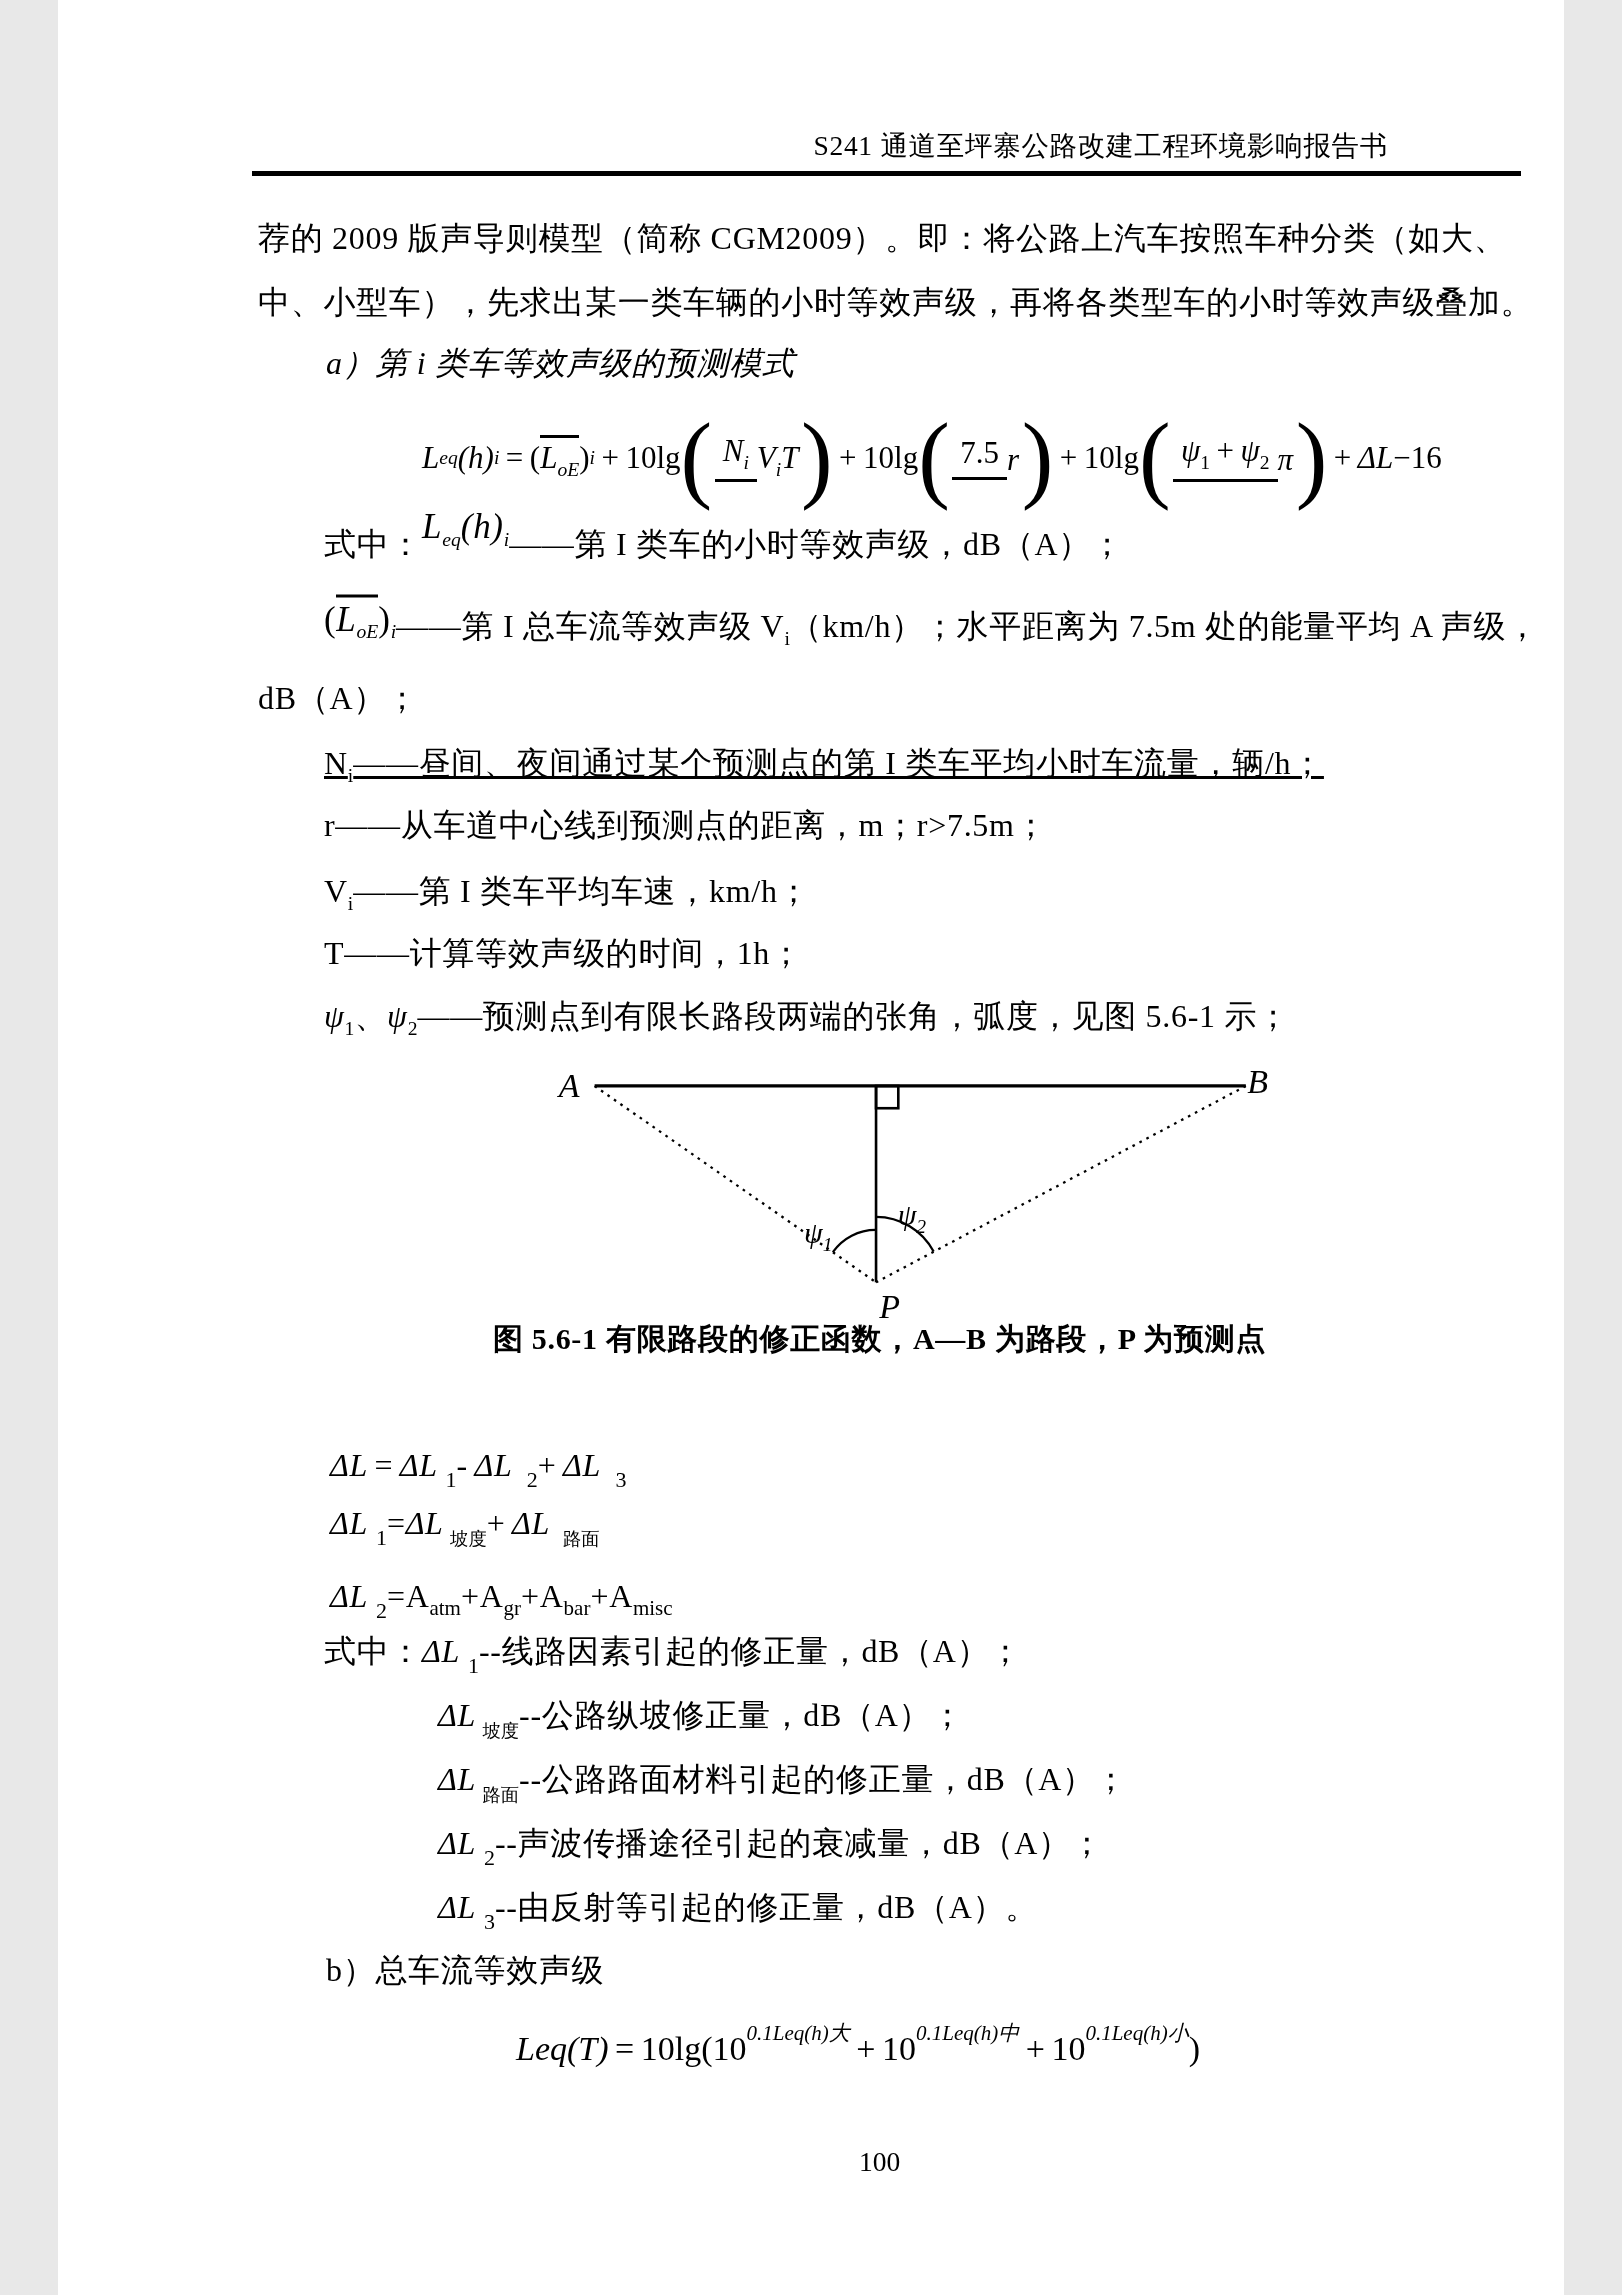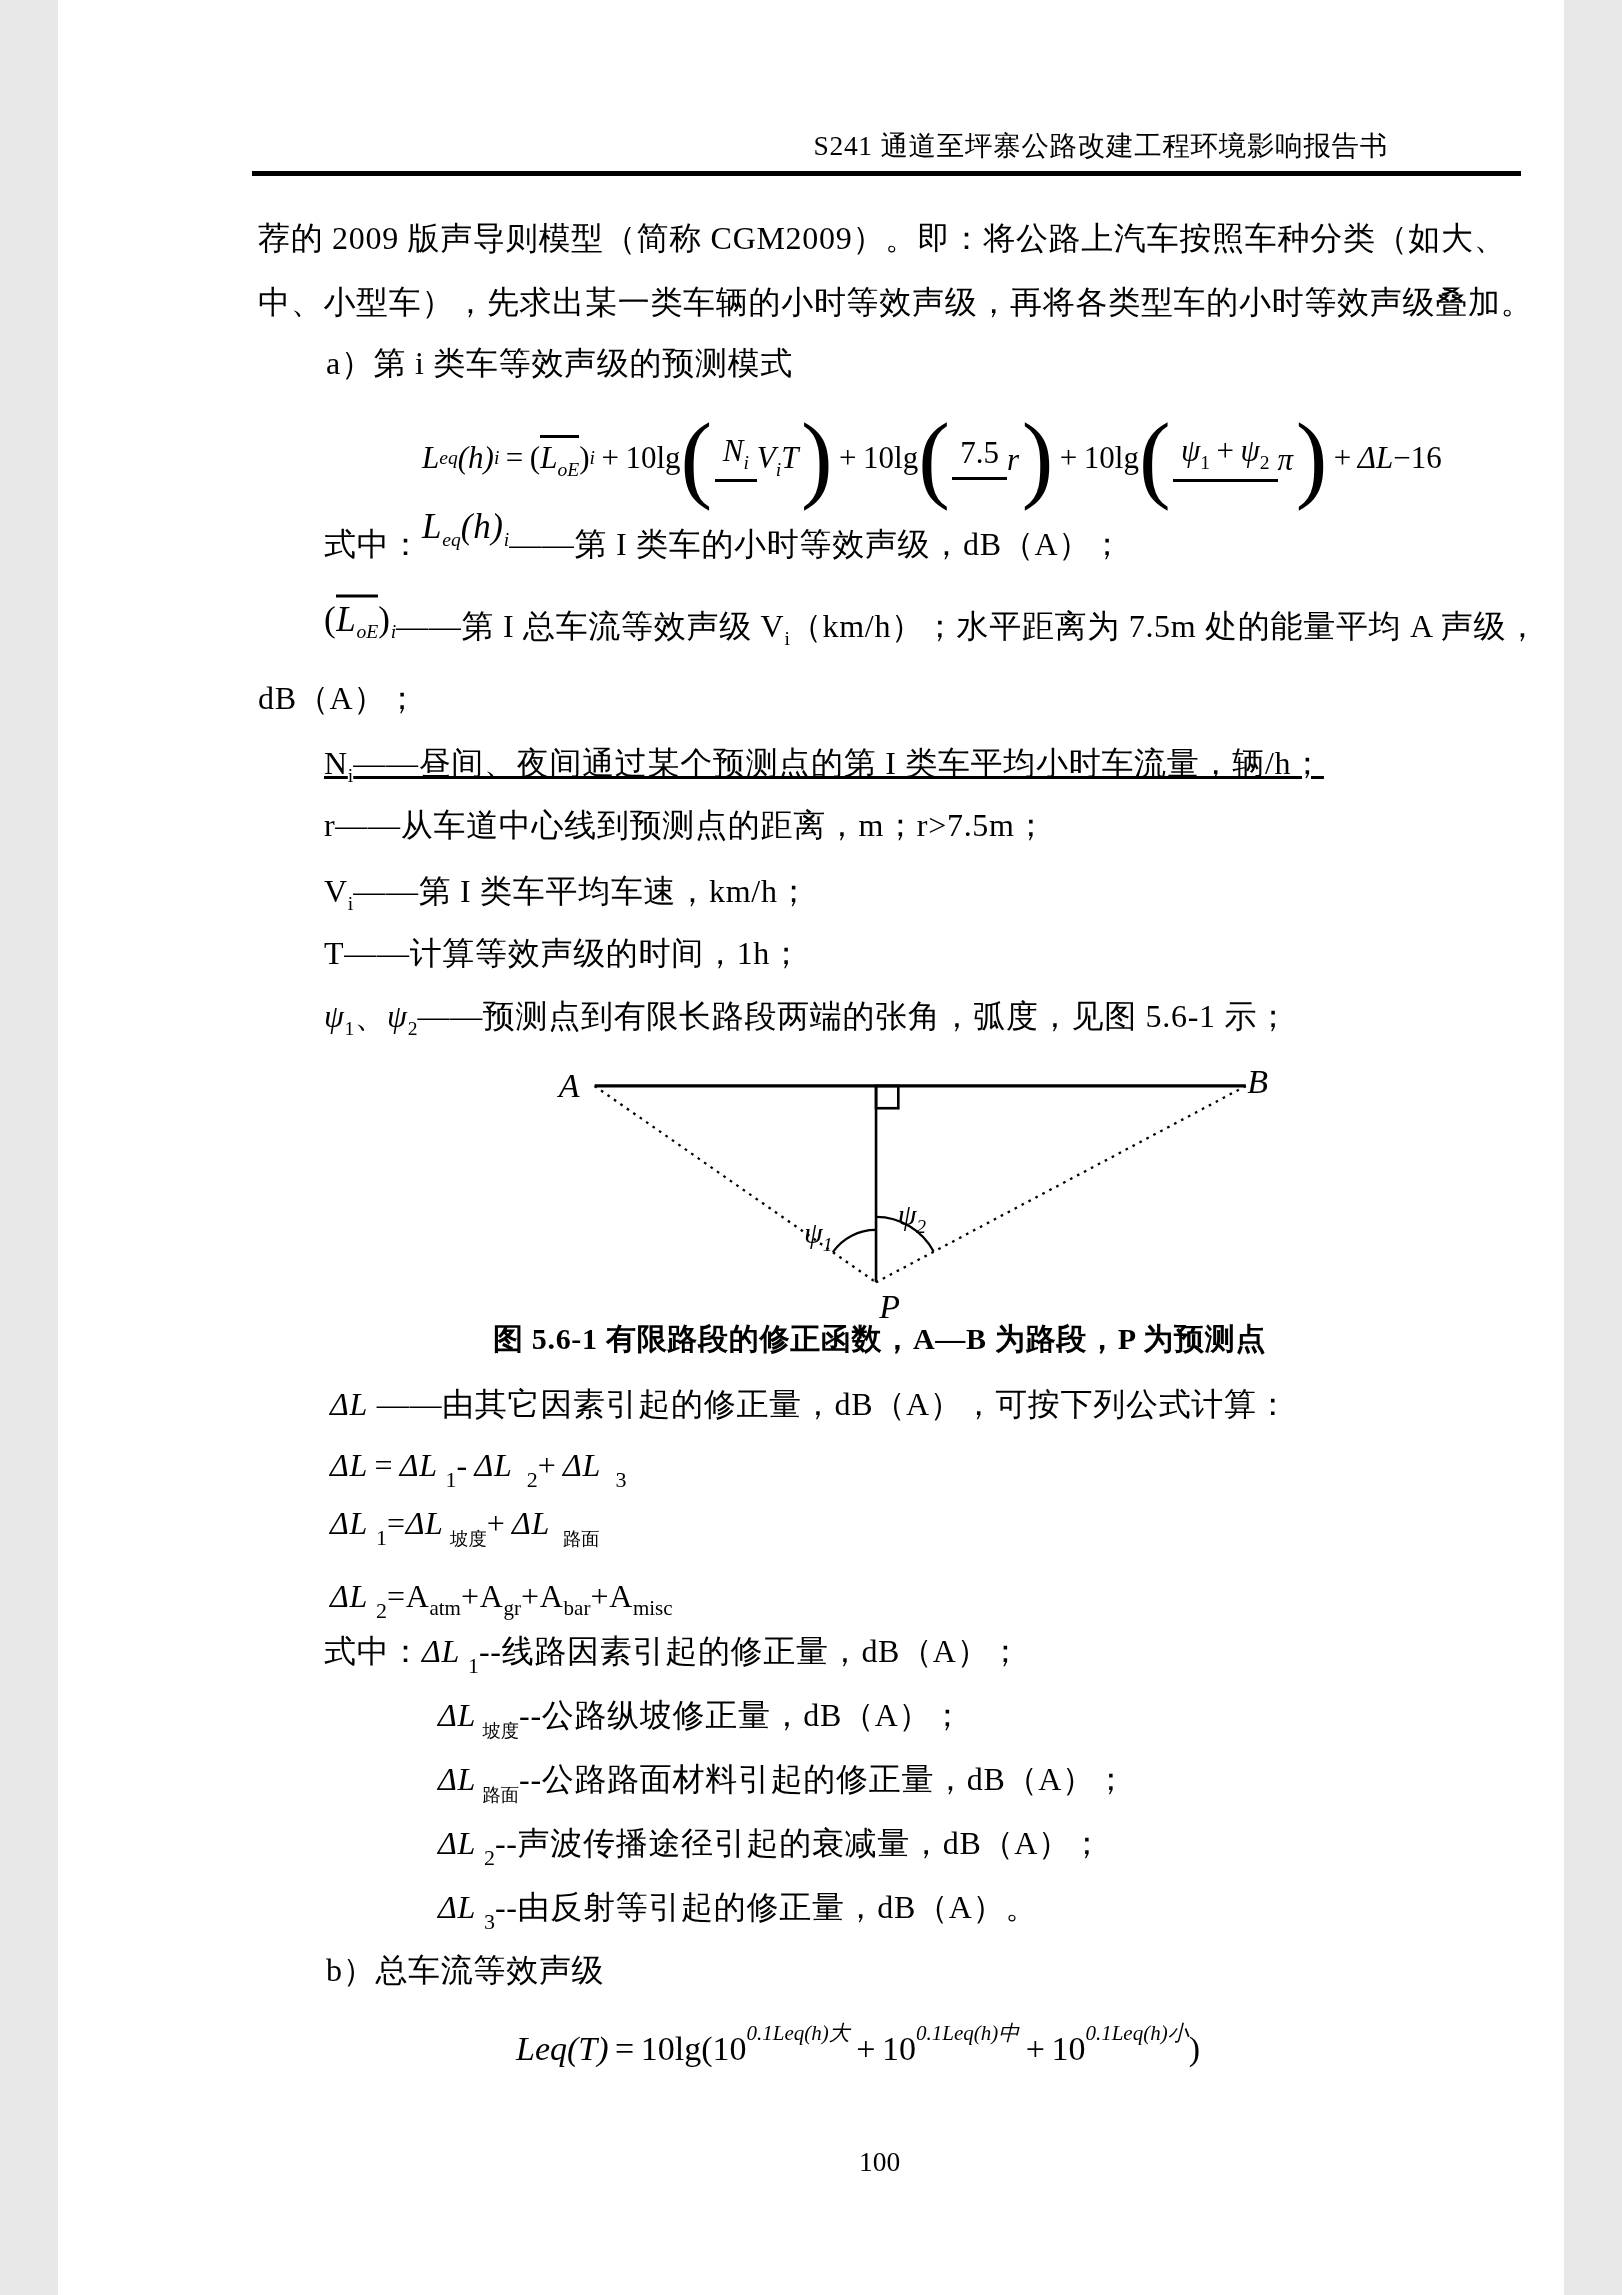--- a/index.html
+++ b/index.html
@@ -40,21 +40,21 @@
 <body>
 
 <div class="page">
 
   <div class="abs hdr" style="top:128px; right:176px;">S241 通道至坪寨公路改建工程环境影响报告书</div>
   <div class="rule" style="top:171px; left:194px; width:1269px; height:5.2px;"></div>
 
   <div class="abs t" style="top:217px; left:200px;">荐的 2009 版声导则模型（简称 CGM2009）。即：将公路上汽车按照车种分类（如大、</div>
   <div class="abs t" style="top:281px; left:200px;">中、小型车），先求出某一类车辆的小时等效声级，再将各类型车的小时等效声级叠加。</div>
 
-  <div class="abs t" style="top:342px; left:268px;">a）第 i 类车等效声级的预测模式</div>
+  <div class="abs t" style="top:342px; left:268px;font-style:italic;">a）第 i 类车等效声级的预测模式</div>
 
   <div class="abs fxrow" style="top:402px; left:364px; height:111px;">
     <span class="it">L</span>
       <span class="sb it">eq</span>
       <span class="it">(h)</span>
       <span class="sb it">i</span>
     <span class="op">=</span>
     <span>(</span>
       <span class="ol"><span class="it">L</span><span class="sb it">oE</span></span>
       <span>)</span>
@@ -124,23 +124,20 @@
     <path d="M515,238 A100,100 0 0 1 603,291" fill="none" stroke="#000" stroke-width="3.5"></path>
     <text x="30" y="55" font-size="52" font-style="italic">A</text>
     <text x="1082" y="48" font-size="52" font-style="italic">B</text>
     <text x="520" y="392" font-size="52" font-style="italic">P</text>
     <text x="405" y="278" font-size="46" font-style="italic"><tspan>ψ</tspan><tspan dy="12" font-size="30">1</tspan></text>
     <text x="548" y="250" font-size="46" font-style="italic"><tspan>ψ</tspan><tspan dy="12" font-size="30">2</tspan></text>
   </svg>
 
   <div class="abs t bold" style="top:1319px; left:200px; width:1243px; text-align:center; font-size:30px;">图 5.6-1 有限路段的修正函数，A—B 为路段，P 为预测点</div>
 
-  <div class="abs t" style="top:1383px; left:272px;">
-    <span class="it">ΔL</span><span> ——由其它因素引起的修正量，dB（A），可按下列公式计算：</span>
-  </div>
   <div class="abs t" style="top:1447px; left:272px;">
     <span class="it">ΔL</span><span class="op">=</span><span class="it">ΔL</span><span class="sb2">1</span><span>-</span><span class="it op">ΔL</span><span class="sb2">2</span><span>+</span><span class="it op">ΔL</span><span class="sb2">3</span>
   </div>
   <div class="abs t" style="top:1505px; left:272px;">
     <span class="it">ΔL</span><span class="sb2">1</span><span>=</span><span class="it">ΔL</span><span class="sbc">坡度</span><span>+</span><span class="it op">ΔL</span><span class="sbc">路面</span>
   </div>
   <div class="abs t" style="top:1578px; left:272px;">
     <span class="it">ΔL</span><span class="sb2">2</span><span>=</span><span>A</span><span class="sb3">atm</span><span>+</span><span>A</span><span class="sb3">gr</span><span>+</span><span>A</span><span class="sb3">bar</span><span>+</span><span>A</span><span class="sb3">misc</span>
   </div>
 

